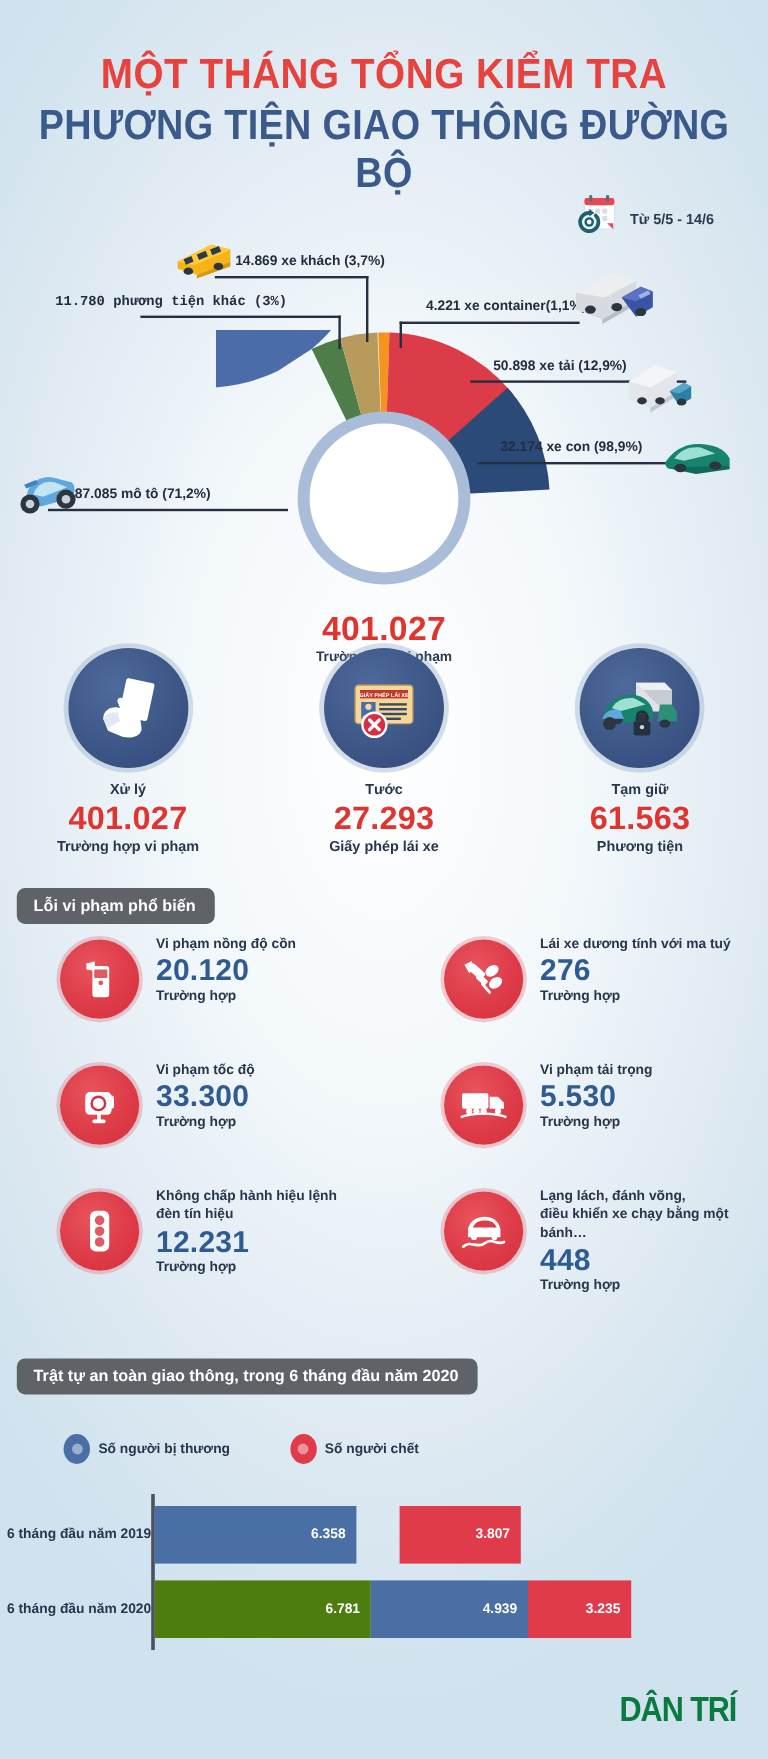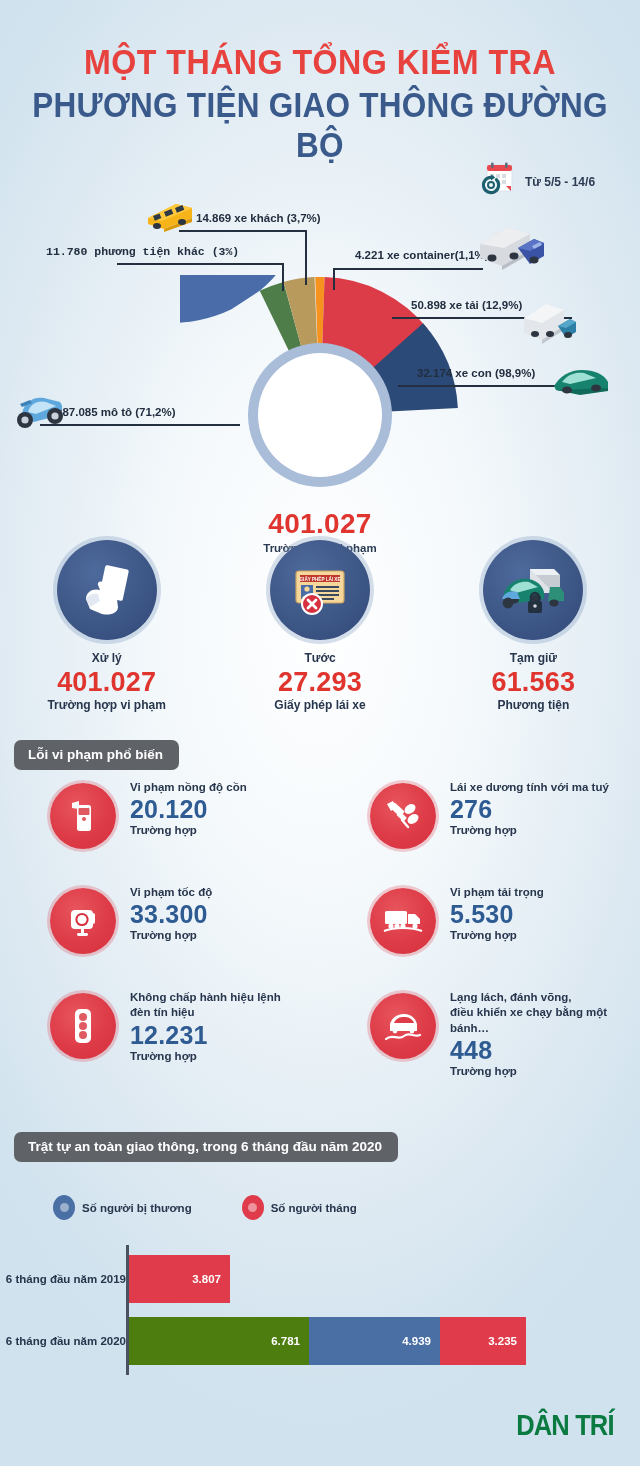--- a/index.html
+++ b/index.html
@@ -450,31 +450,34 @@
   <div class="lg-item" style="margin-left:53px;">
     <span class="lg-dot" style="background:#4a6fa5;">
         <i></i>
       </span>
     <span class="lg-text">Số người bị thương</span>
   </div>
   <div class="lg-item" style="margin-left:50px;">
     <span class="lg-dot" style="background:#e03b4a;">
         <i></i>
       </span>
-    <span class="lg-text">Số người tháng</span>
+    <span class="lg-text">Số người chết</span>
   </div>
 </div>
 
 <div class="chart">
   <div class="axis"></div>
 
   <div class="bar-row" style="top:10px;">
     <div class="bar-cat">6 tháng đầu năm 2019</div>
     <div class="bars">
-      <div class="seg" style="width:101px; background:#e03b4a;">
+      <div class="seg" style="width:168px; background:#4a6fa5;">
+        <span>6.358</span>
+      </div>
+      <div class="seg" style="width:101px; background:#e03b4a;margin-left:36px;">
         <span>3.807</span>
       </div>
     </div>
   </div>
 
   <div class="bar-row" style="top:72px;">
     <div class="bar-cat">6 tháng đầu năm 2020</div>
     <div class="bars">
       <div class="seg" style="width:180px; background:#4d7c0f;">
         <span>6.781</span>

